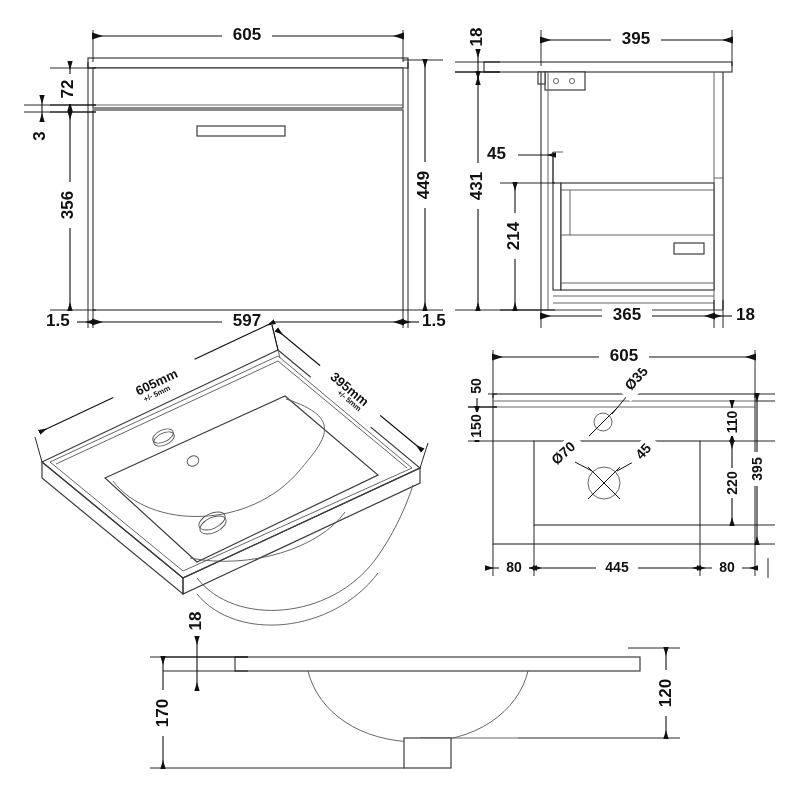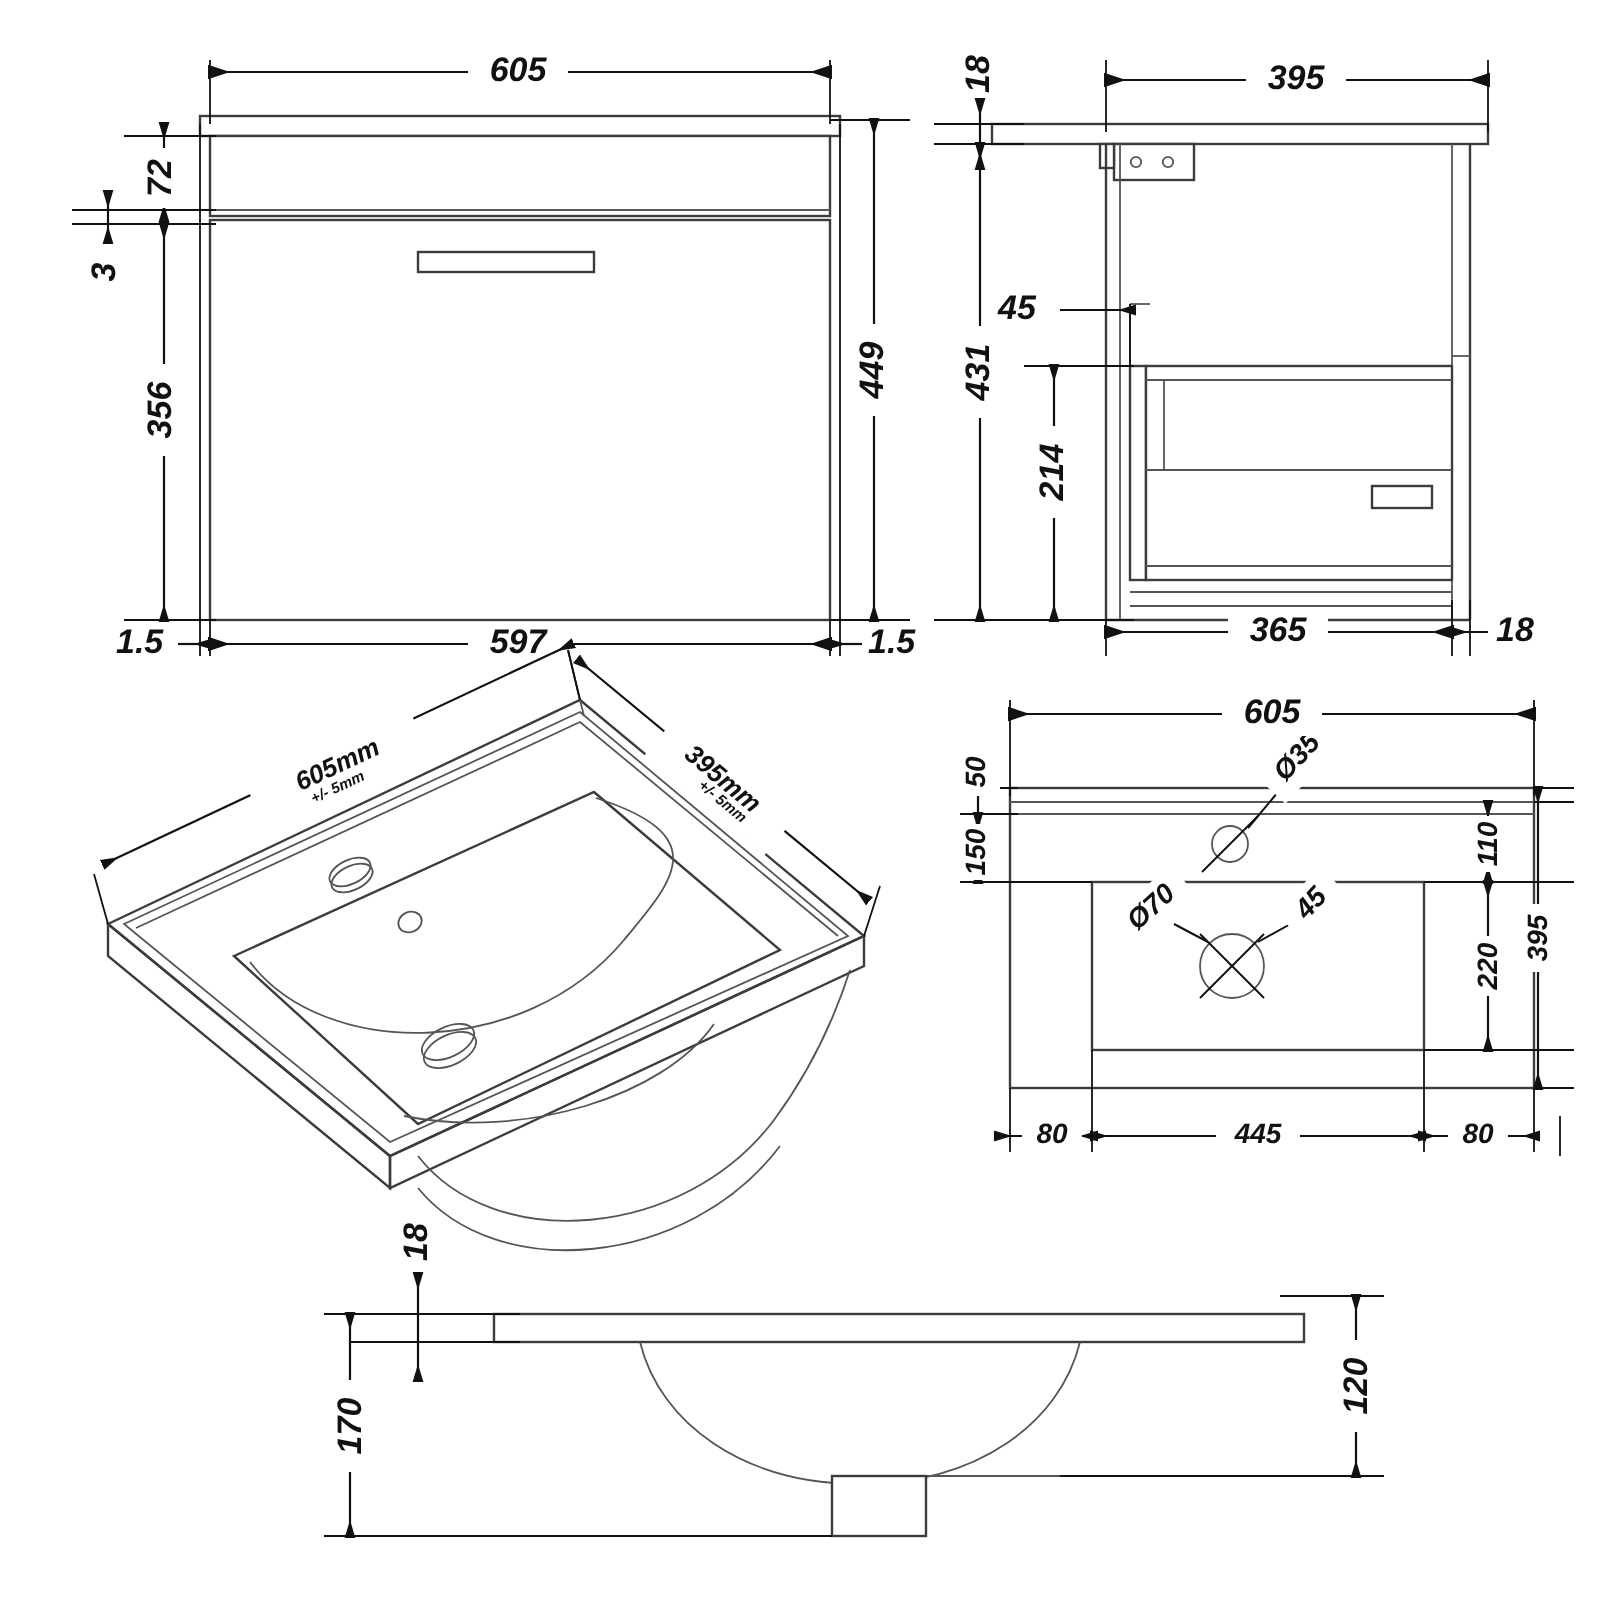--- a/index.html
+++ b/index.html
@@ -9,24 +9,23 @@
   }
   body {
     width: 800px;
     height: 800px;
     font-family: "Liberation Sans", sans-serif;
     overflow: hidden;
     position: relative;
   }
   #drawing-root {
     position: absolute;
-    left: 12px; top: 0;
+    left: 0; top: 0;
     width: 724px;
     height: 800px;
-    font-style: italic;
   }
   svg#tech-drawing {
     display: block;
     width: 800px;
     height: 800px;
     background: #ffffff;
   }
   .obj      { fill: none; stroke: #3c3c3c; stroke-width: 1.2; }
   .obj-thin { fill: none; stroke: #555555; stroke-width: 0.9; }
   .obj-fill { fill: #ffffff; stroke: #3c3c3c; stroke-width: 1.2; }

